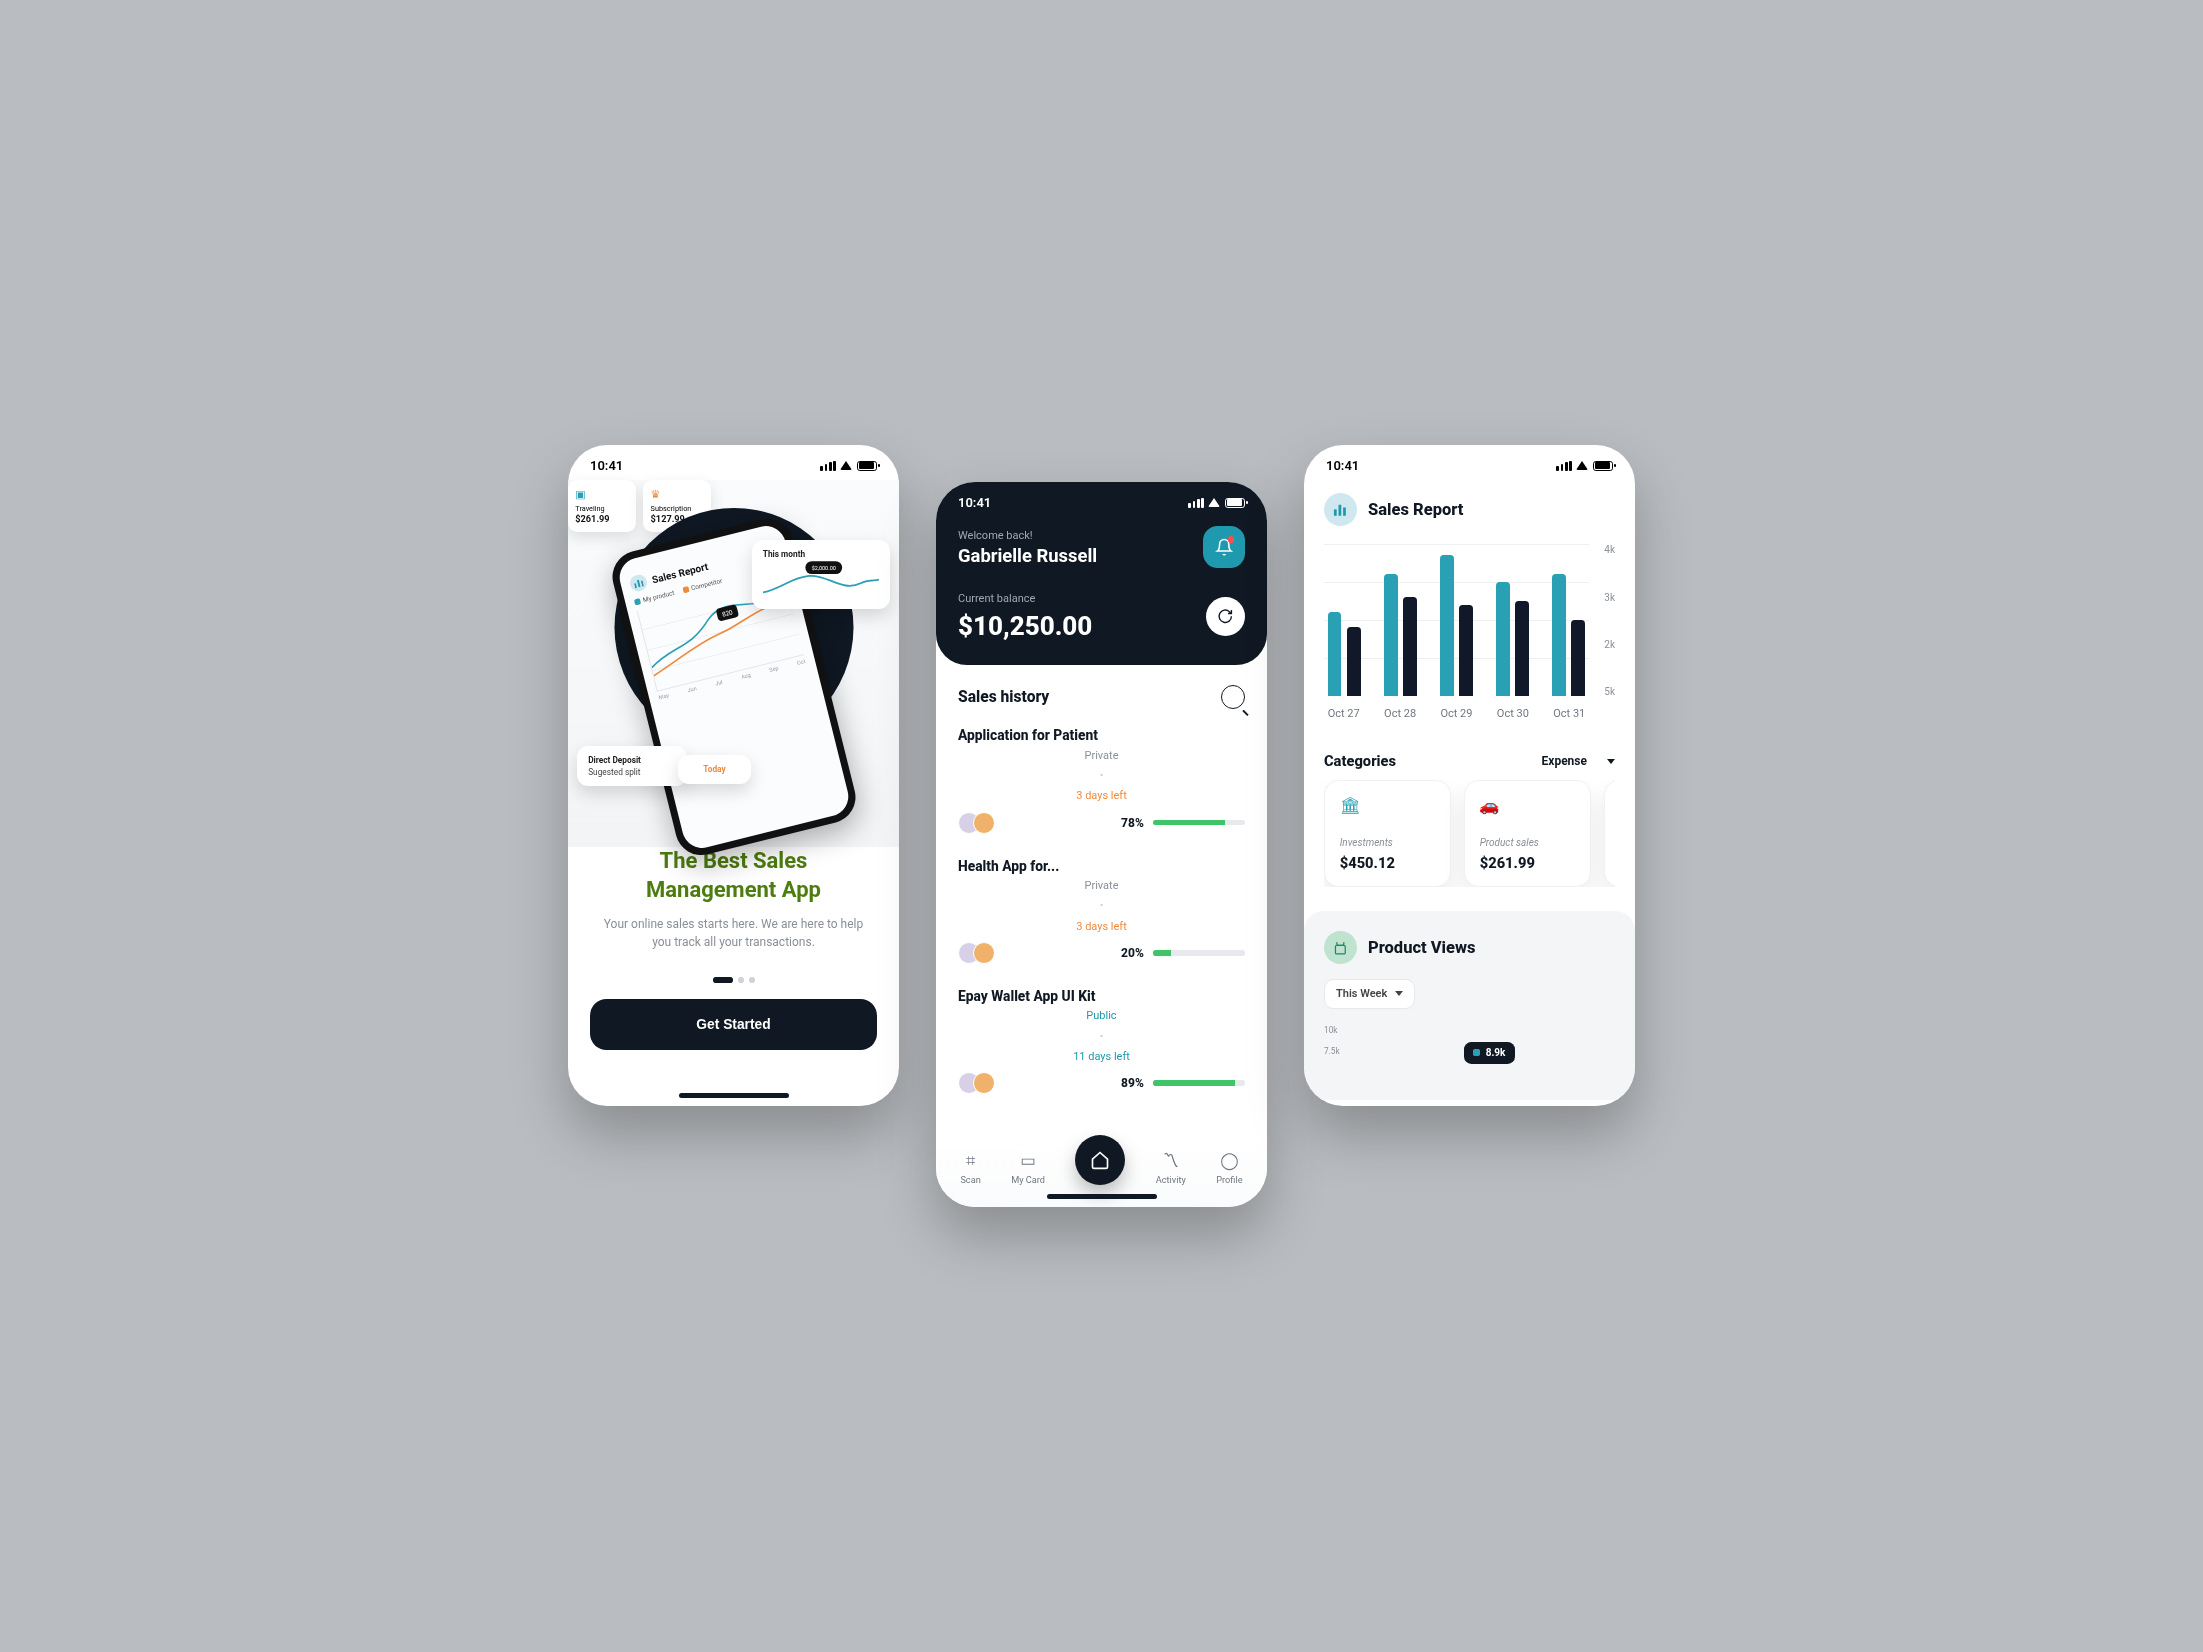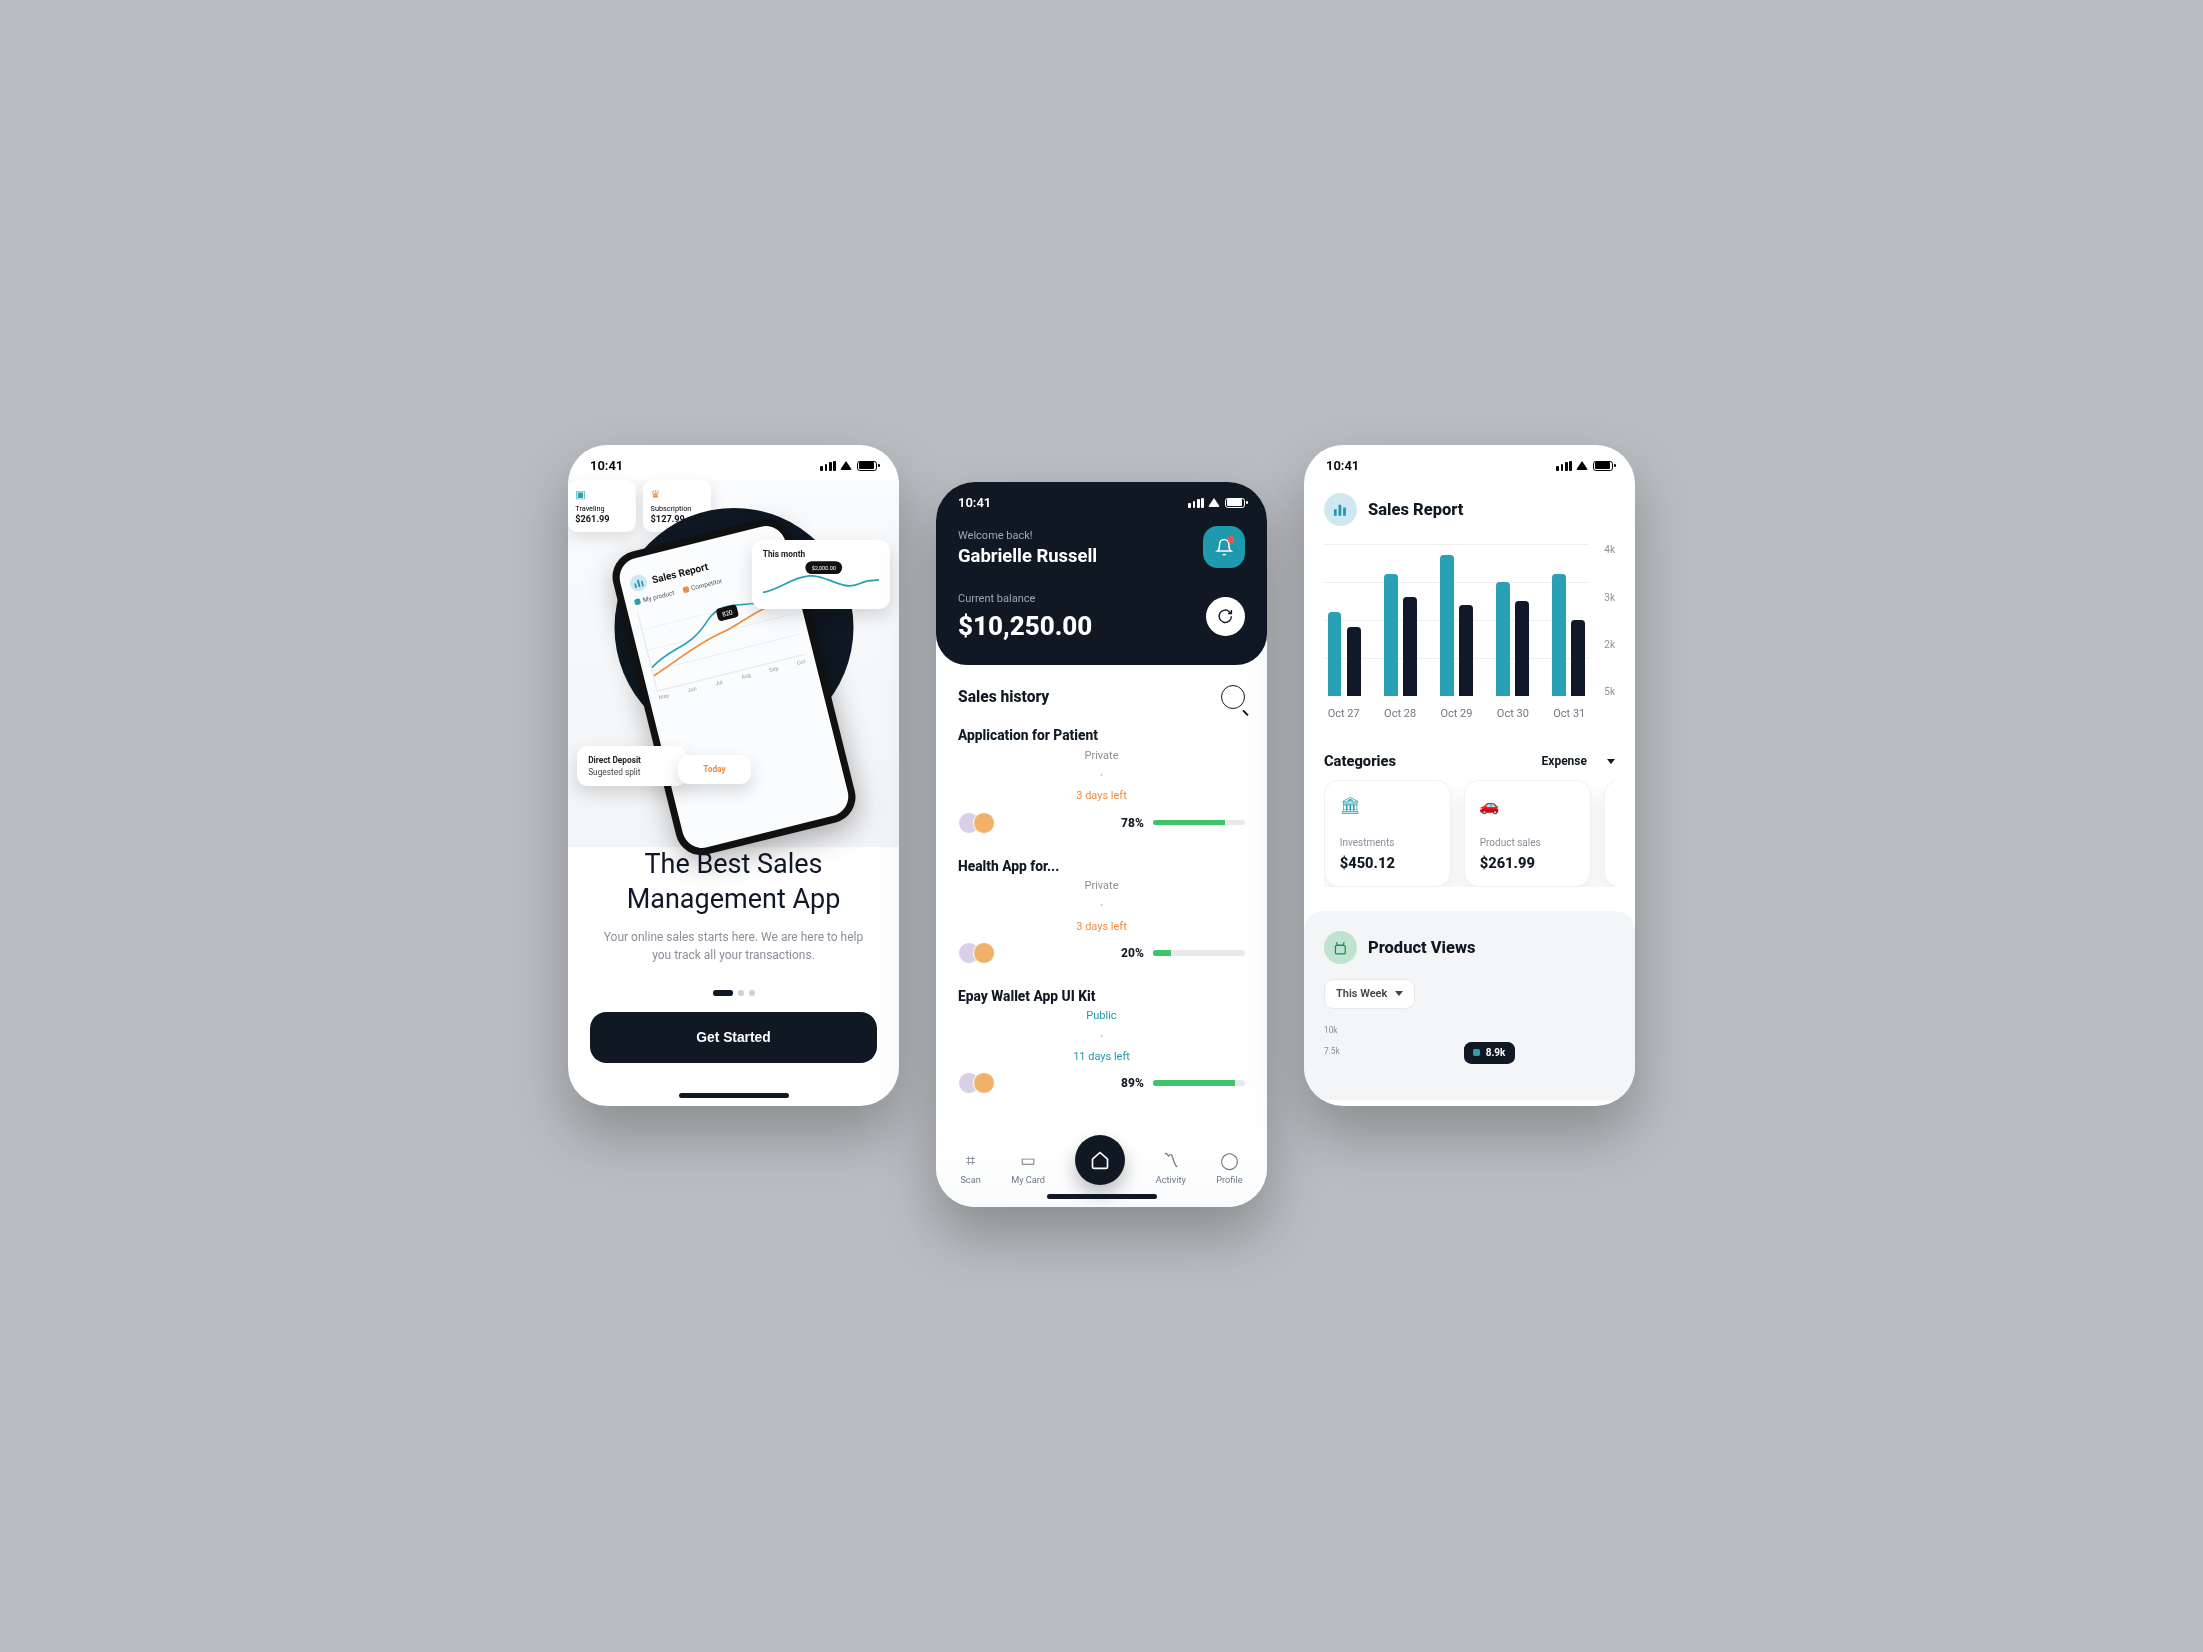--- a/index.html
+++ b/index.html
@@ -66,21 +66,21 @@
   .s1-float{ position:absolute; background:#fff; border-radius:11px; box-shadow:0 7.3px 18.4px rgba(0,0,0,0.15); padding:9.2px 11px; font-size:8.3px; color:#444; }
   .s1-float h6{font-size:8.3px;font-weight:700;color:#222;margin-bottom:1.8px;}
   .s1-float-month{ top:60px; right:9.2px; width:138px; }
   .s1-float-deposit{ top:266px; left:9.2px; width:110px; }
   .s1-float-today{ top:275px; left:110px; width:73px; text-align:center;}
   .s1-float-cards{ top:275px; right:-9.2px; display:flex; gap:7.3px; }
   .cardlet{background:#fff;border-radius:9.2px;box-shadow:0 5.5px 14.7px rgba(0,0,0,0.12);padding:7.3px;width:68px;font-size:7.3px;}
   .cardlet .ic{font-size:11px;margin-bottom:3.7px;}
   .cardlet .amt{font-weight:700;font-size:9.2px;color:#111;}
   .s1-body{ text-align:center; padding:0 27.5px; }
-  .s1-title{ font-size:27px; font-weight:400; color:#0f172a; line-height:1.3; margin-bottom:11px;}
+  .s1-title{ font-size:22px; font-weight:700; color:#4d7c0f; line-height:1.3; margin-bottom:11px;}
   .s1-sub{ font-size:12px; color:#8a9099; line-height:1.5; }
   .s1-dots{ display:flex; justify-content:center; gap:5.5px; margin:26px 0 16.5px;}
   .s1-dots span{width:5.5px;height:5.5px;border-radius:2.8px;background:#cfd3d9;}
   .s1-dots span.active{width:20px;background:#0f1823;}
   .s1-cta{ margin:0 22px; background:#0f1823; color:#fff; border:none; border-radius:16.5px; height:51px; width:calc(100% - 44px); font-size:13.8px; font-weight:700; }
   .homebar{position:absolute;bottom:8.3px;left:50%;transform:translateX(-50%);width:110px;height:4.6px;border-radius:2.8px;background:#0f1823;}
 
   
   .s2-top { background:#0f1823; color:#fff; border-radius:0 0 31px 31px; padding-bottom:24px;}
   .s2-welcome{padding:9.2px 22px 0;}
@@ -134,21 +134,21 @@
   .s3-bar.navy{background:#10182a;}
   .s3-xlabels{display:flex;justify-content:space-between;margin-top:11px;font-size:11px;color:#6f7782;padding:0 3.7px;}
   .s3-cats{margin-top:24px;}
   .s3-cats-head{display:flex;justify-content:space-between;align-items:center;margin-bottom:10px;}
   .s3-ct-title{font-size:14.7px;font-weight:800;color:#0f1823;}
   .s3-filter{font-size:12px;font-weight:700;color:#0f1823;display:flex;align-items:center;gap:20px;}
   .chev{width:0;height:0;border-left:4.6px solid transparent;border-right:4.6px solid transparent;border-top:5.5px solid currentColor;}
   .s3-cards{display:flex;gap:13px;overflow:hidden;}
   .catcard{min-width:127px;background:#fff;border-radius:14.7px;box-shadow:0 11px 22px rgba(0,0,0,0.08);padding:14.7px;border:0.9px solid #f0f1f3;}
   .catcard .ic{font-size:16.5px;margin-bottom:22px;}
-  .catlabel{font-size:10px;color:#8a9099;margin-bottom:5.5px;}
+  .catlabel{font-size:10px;color:#8a9099;margin-bottom:5.5px;font-style:italic;}
   .catval{font-size:14.7px;font-weight:800;color:#0f1823;}
   .s3-views{margin:24px -20px 0;background:#f3f5f7;border-radius:20px 20px 0 0;padding:20px;}
   .s3-vh{display:flex;align-items:center;gap:11px;margin-bottom:14.7px;}
   .s3-vchip{width:33px;height:33px;border-radius:50%;background:#bfe3cf;display:flex;align-items:center;justify-content:center;}
   .s3-period{display:inline-flex;align-items:center;gap:7.3px;background:#fff;border:0.9px solid #e5e8ec;border-radius:9.2px;padding:7.3px 11px;font-size:11px;font-weight:600;color:#444;}
   .s3-mini{margin-top:16.5px;font-size:8.3px;color:#8a9099;position:relative;height:55px;}
   .s3-mini .ylab{margin-bottom:11px;}
   .s3-tip{position:absolute;top:16.5px;left:48%;background:#0f1823;color:#fff;font-size:10px;font-weight:700;padding:5.5px 9.2px;border-radius:7.3px;display:flex;align-items:center;gap:5.5px;}
   .s3-tip::before{content:"";width:7.3px;height:7.3px;background:#2aa0b5;border-radius:1.8px;}
 

